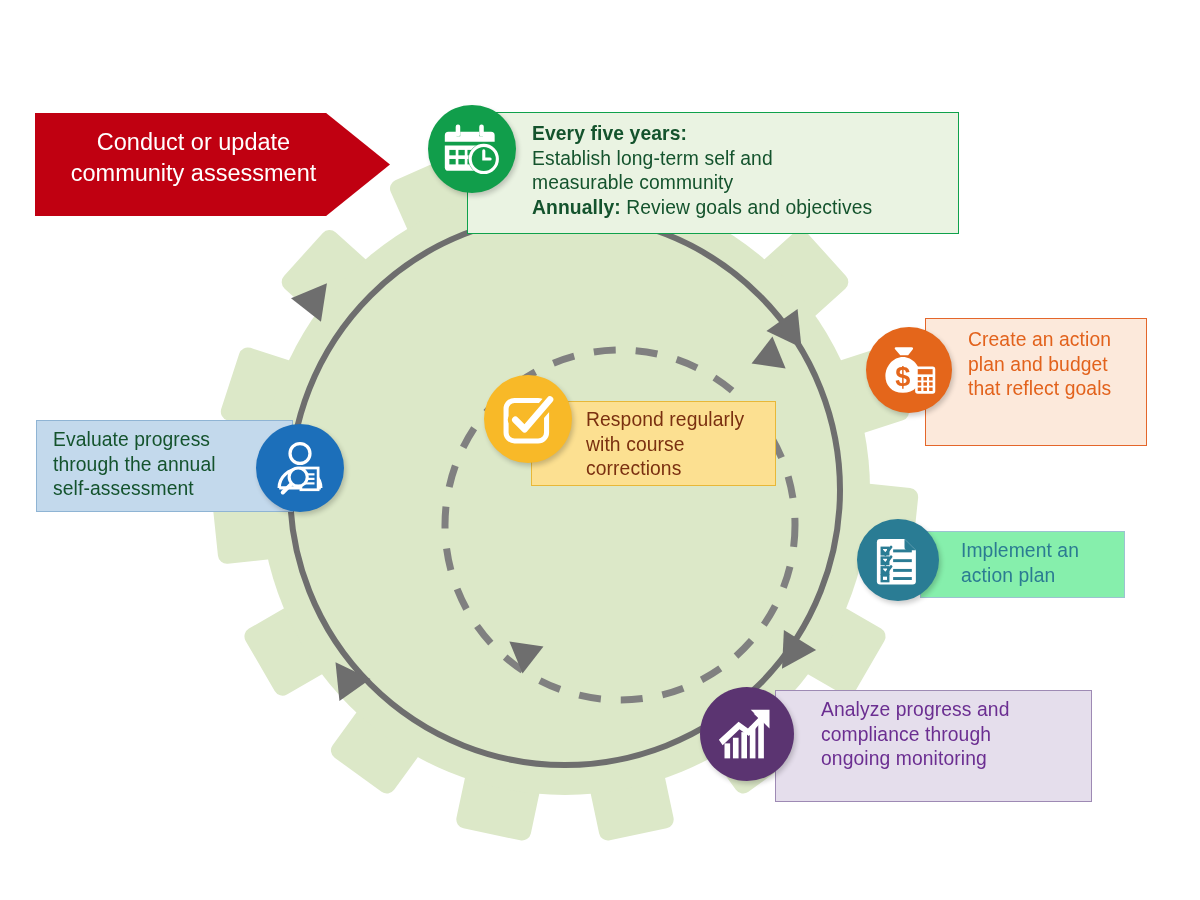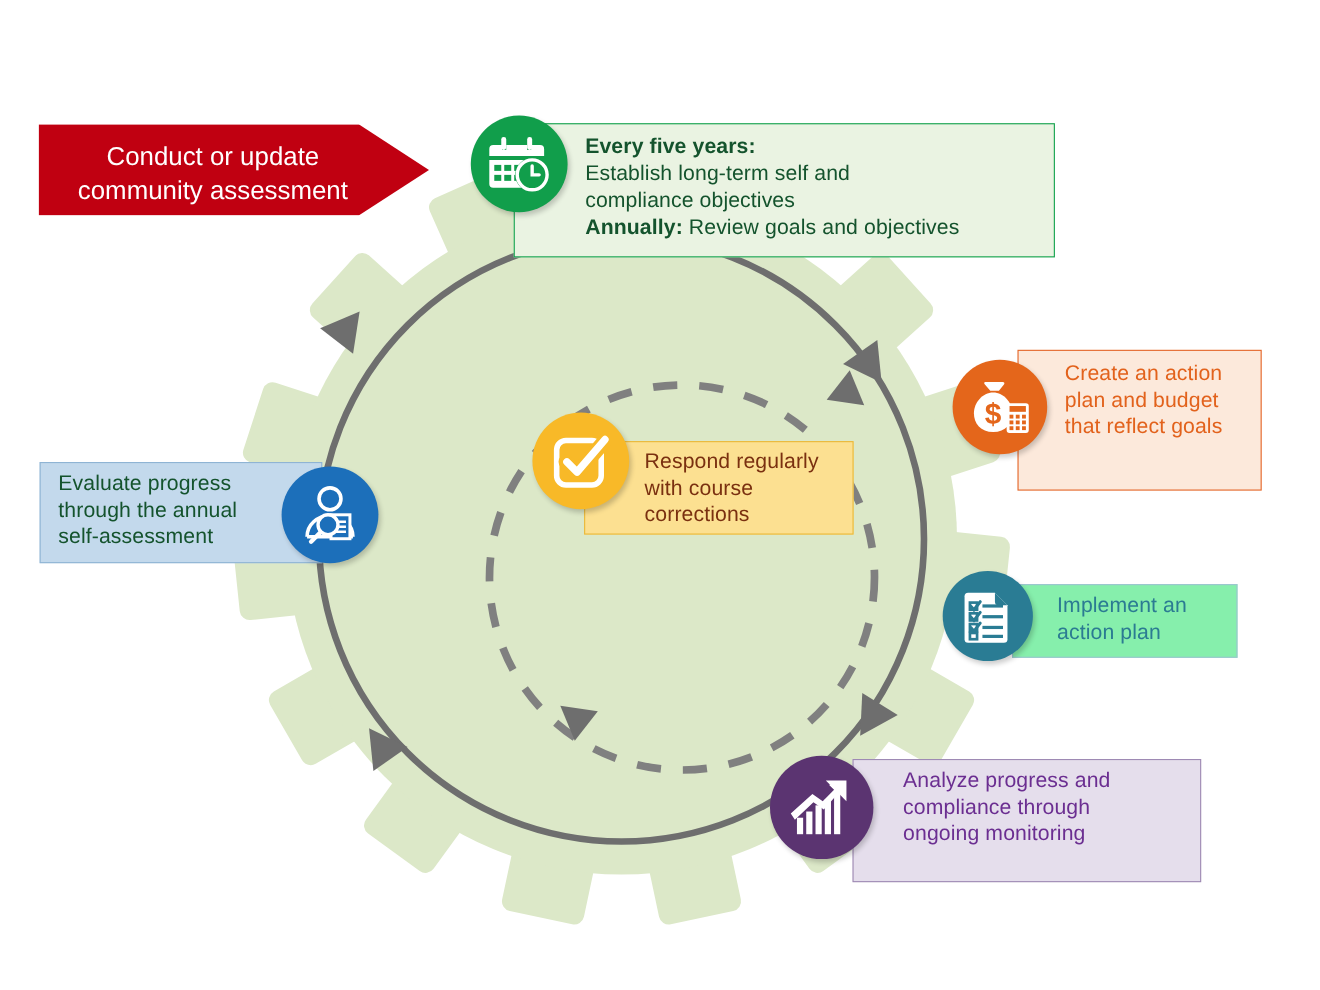--- a/index.html
+++ b/index.html
@@ -37,21 +37,21 @@
     display: block;
     white-space: pre-line;
   }
 
   
   .banner-red {
     position: absolute;
     left: 35px;
     top: 113px;
     width: 355px;
-    height: 83px;
+    height: 103px;
     background: #C00011;
     color: #ffffff;
     font-size: 23.5px;
     padding: 14px 60px 0 22px;
     box-sizing: border-box;
     clip-path: polygon(0 0, 82% 0, 100% 50%, 82% 100%, 0 100%);
     text-align: center;
     line-height: 1.3;
   }
 
@@ -254,21 +254,21 @@
   <div class="banner-red">
     <span class="txt">Conduct or update
 community assessment</span>
   </div>
 
   <div class="callout box-green">
     <div>
       <b>Every five years:</b>
     </div>
     <div>Establish long-term self and</div>
-    <div>compliance objectives</div>
+    <div>measurable community</div>
     <div>
       <b>Annually:</b><span> Review goals and objectives</span>
     </div>
   </div>
 
   <div class="callout box-orange">
     <span class="txt">Create an action
 plan and budget
 that reflect goals</span>
   </div>

